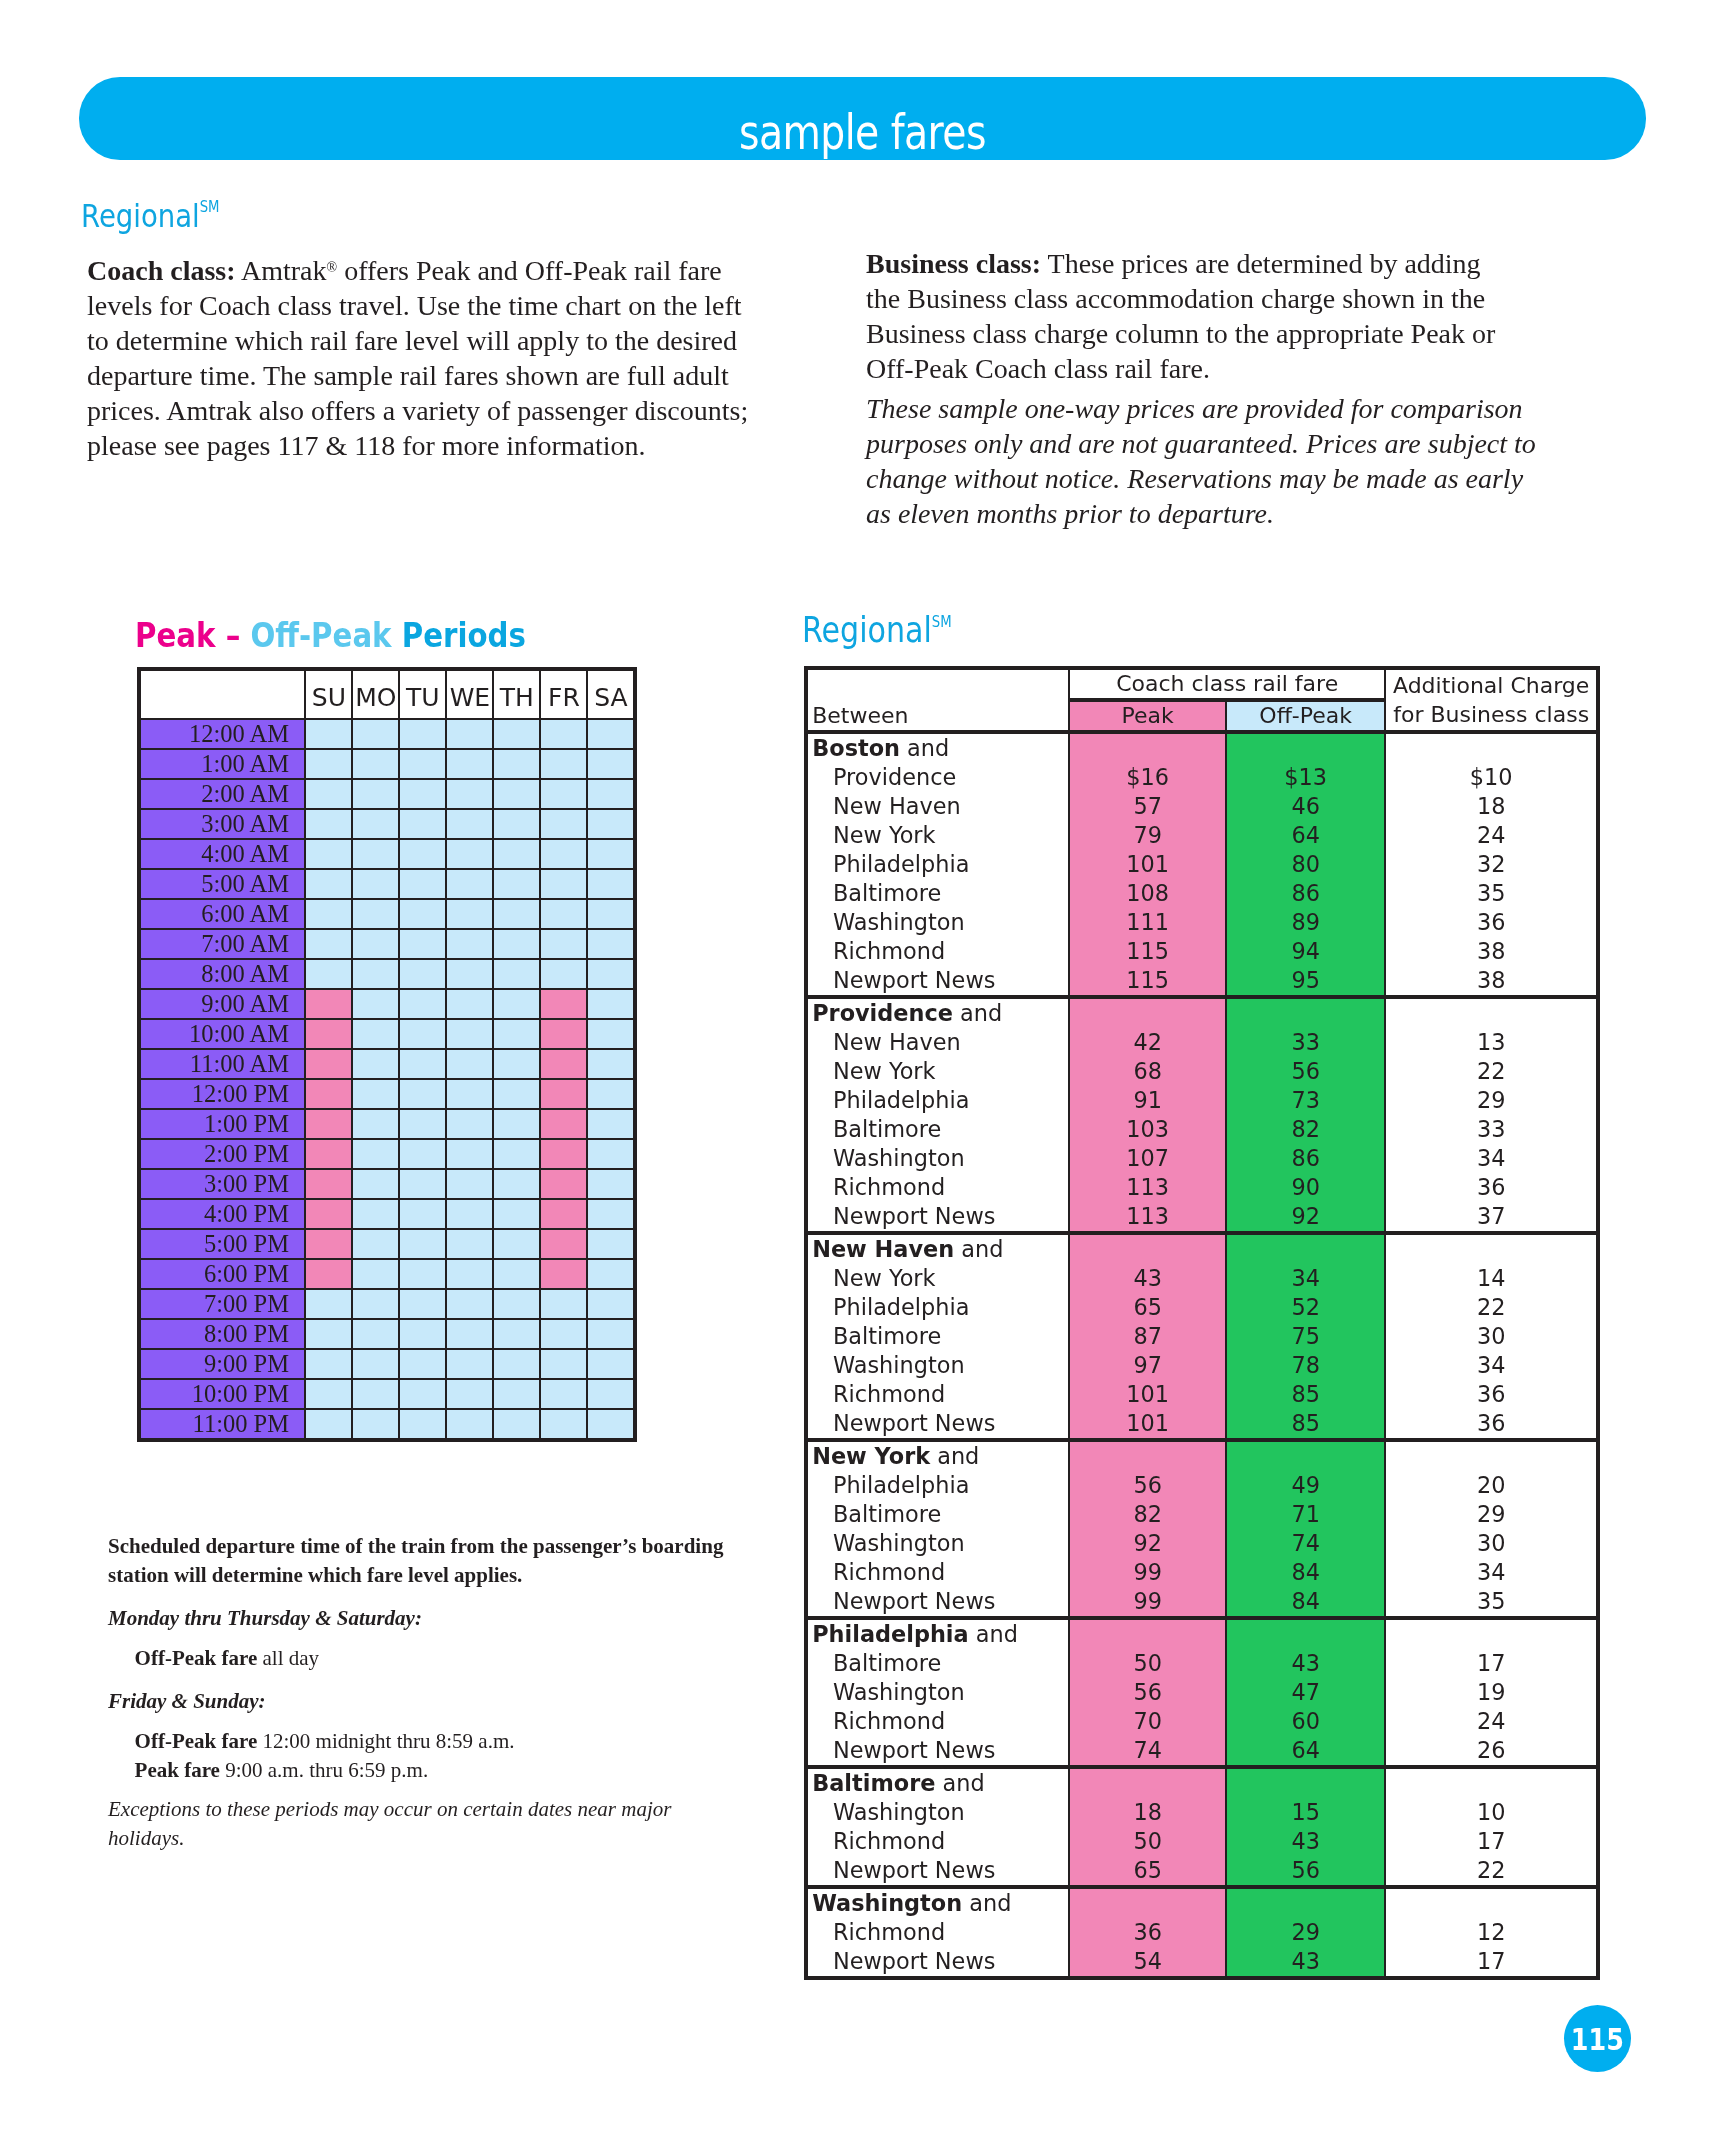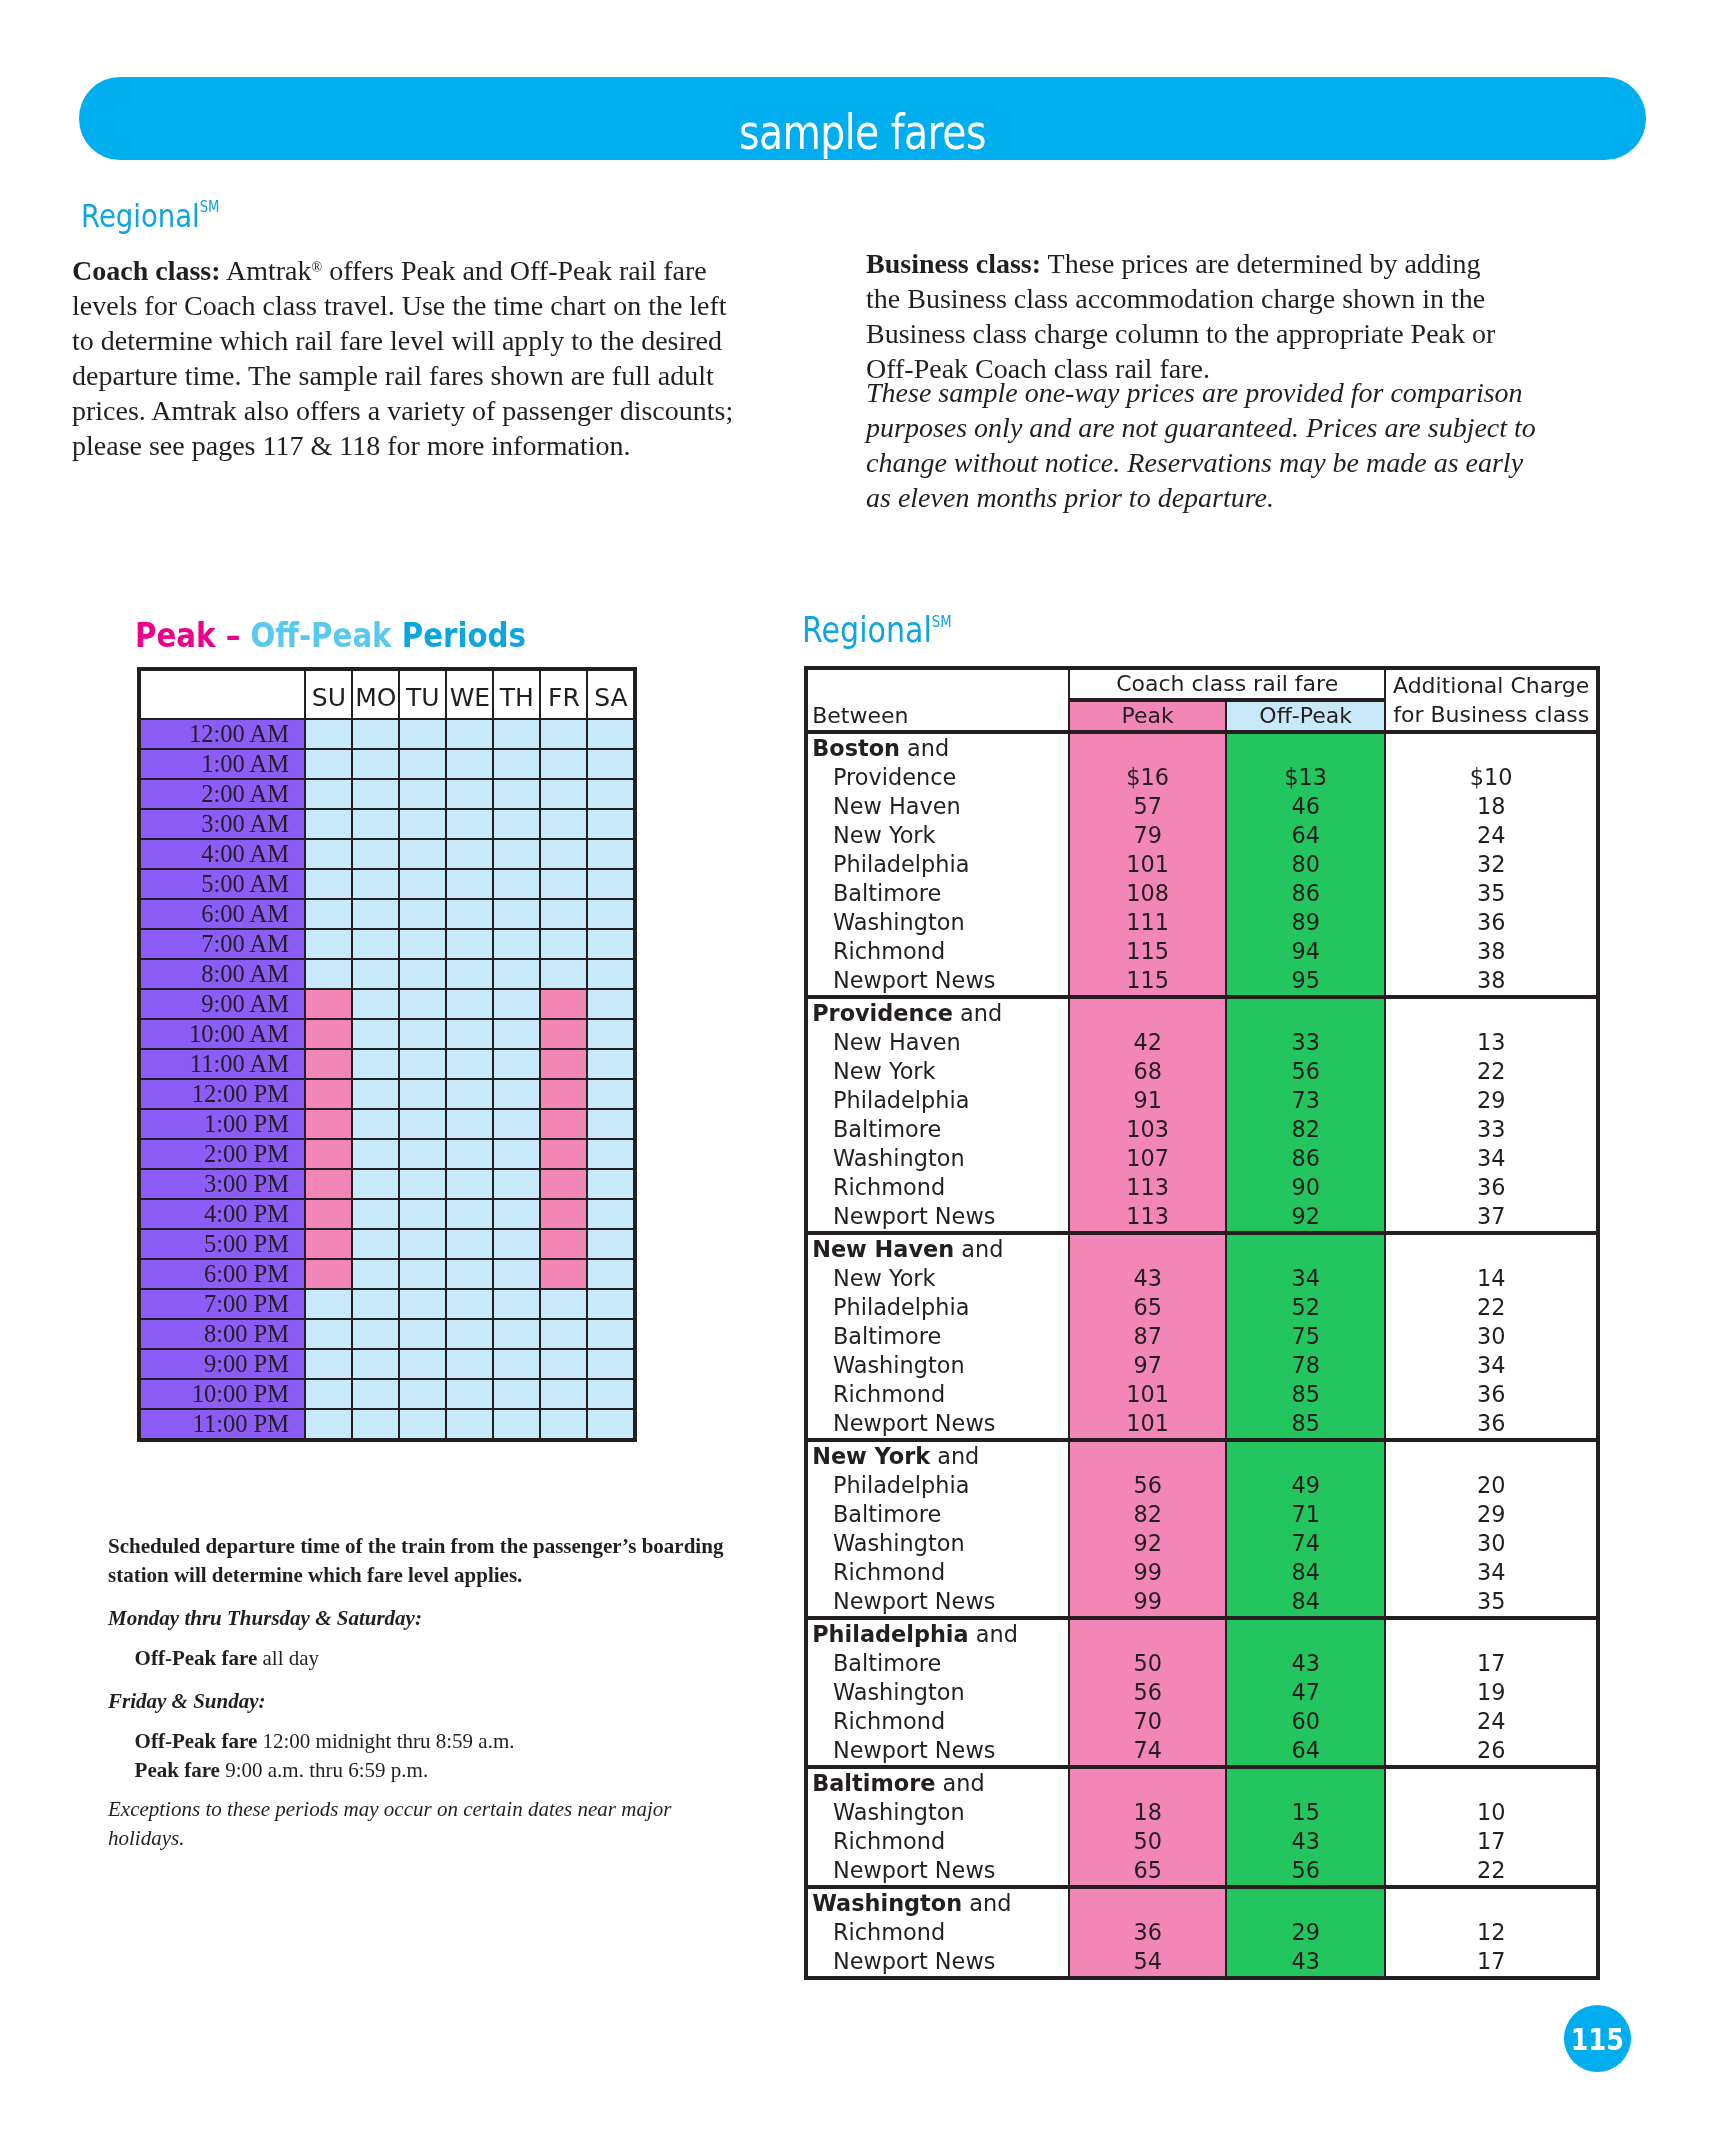--- a/index.html
+++ b/index.html
@@ -64,37 +64,37 @@
 <body>
 
 <div id="header-bar">
   <span>sample fares</span>
 </div>
 
 <div class="section-title" style="left:81px; top:197px;">
   <span>Regional</span><sup>SM</sup>
 </div>
 
-<div class="para" style="left:72px; top:250px; width:755px;">
+<div class="para" style="left:87px; top:250px; width:755px;">
   <div><b>Coach class:</b> <span>Amtrak</span><span class="reg">®</span><span> offers Peak and Off-Peak rail fare</span></div>
   <div>levels for Coach class travel. Use the time chart on the left</div>
   <div>to determine which rail fare level will apply to the desired</div>
   <div>departure time. The sample rail fares shown are full adult</div>
   <div>prices. Amtrak also offers a variety of passenger discounts;</div>
   <div>please see pages 117 &amp; 118 for more information.</div>
 </div>
 
 <div class="para" style="left:866px; top:246px; width:783px;">
   <div><b>Business class:</b><span> These prices are determined by adding</span></div>
   <div>the Business class accommodation charge shown in the</div>
   <div>Business class charge column to the appropriate Peak or</div>
   <div>Off-Peak Coach class rail fare.</div>
 </div>
 
-<div class="para italic" style="left:866px; top:375px; width:790px;">
+<div class="para italic" style="left:866px; top:391px; width:790px;">
   <div>These sample one-way prices are provided for comparison</div>
   <div>purposes only and are not guaranteed. Prices are subject to</div>
   <div>change without notice. Reservations may be made as early</div>
   <div>as eleven months prior to departure.</div>
 </div>
 
 <div id="periods-title">
   <span class="pk">Peak</span><span class="dash"> – </span><span class="op">Off-Peak</span><span class="pr"> Periods</span>
 </div>
 

